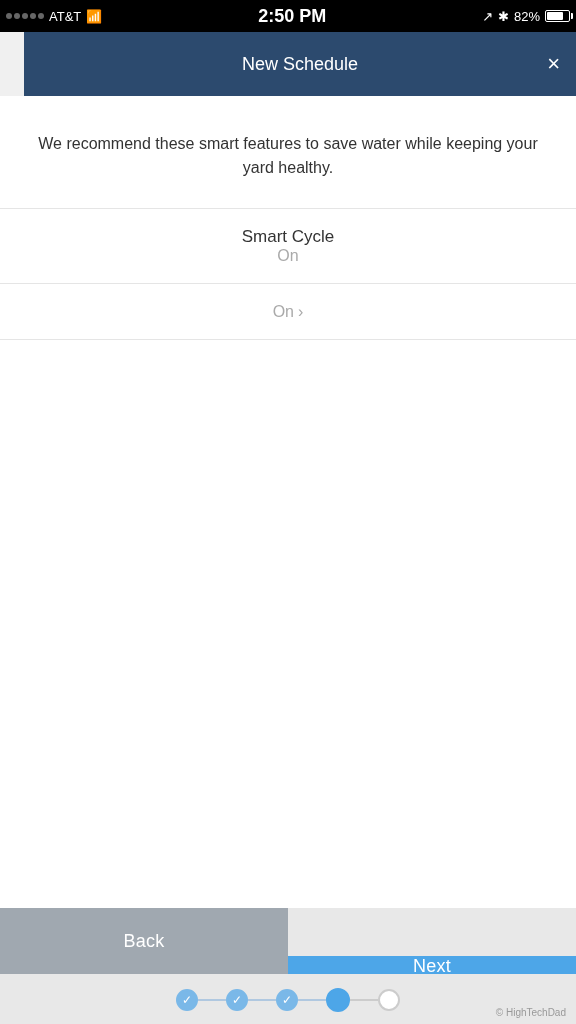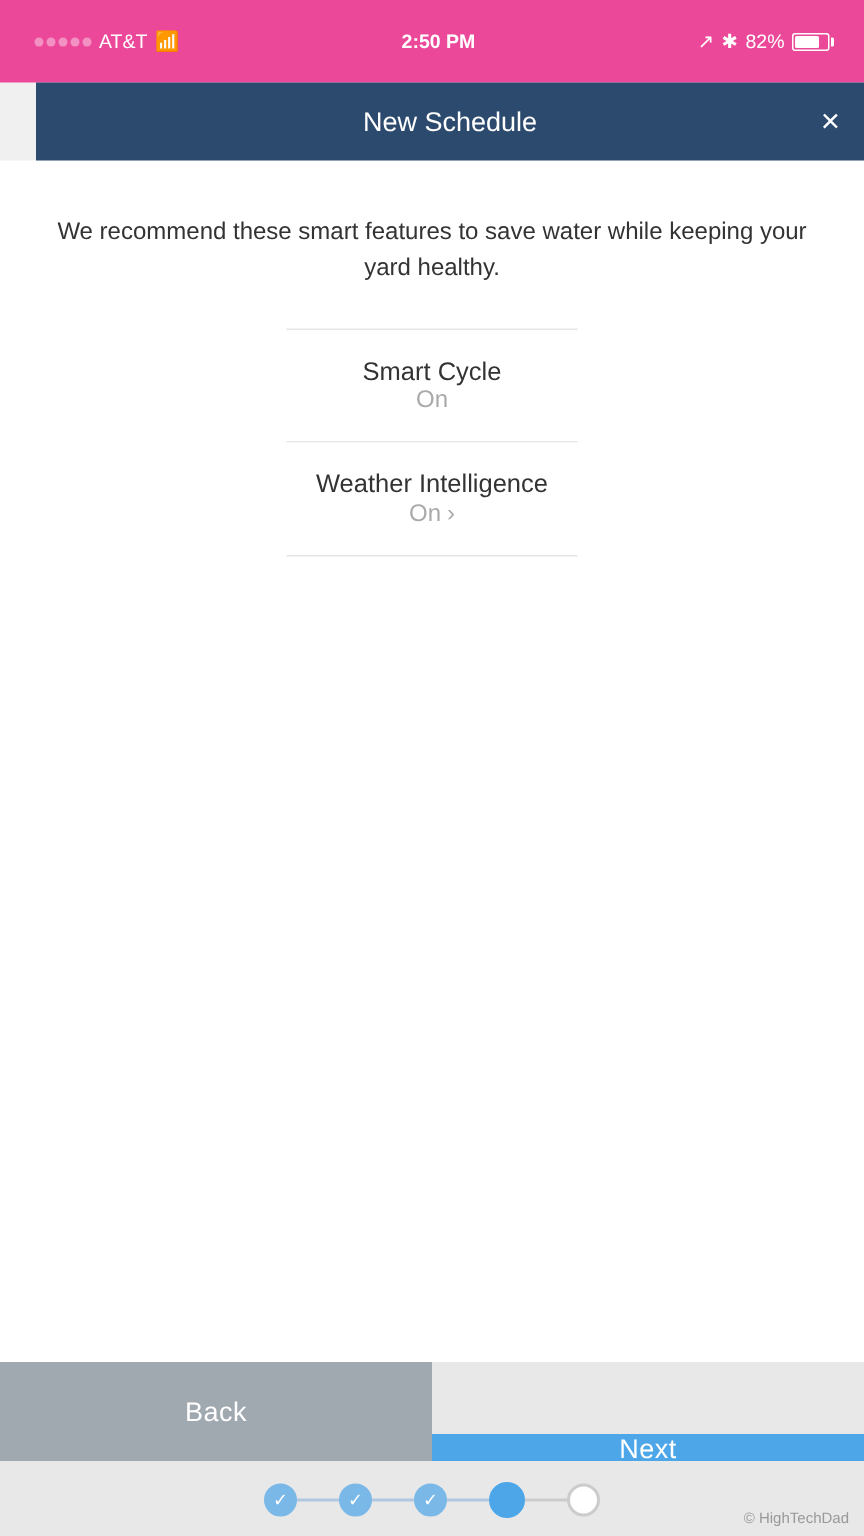--- a/index.html
+++ b/index.html
@@ -9,38 +9,38 @@
       height: 1024px;
       font-family: -apple-system, 'Helvetica Neue', Arial, sans-serif;
       background: #f0f0f0;
       display: flex;
       flex-direction: column;
       overflow: hidden;
     }
 
     
     .status-bar {
-      background: #ec4899;
-      color: white;
-      height: 55px;
+      background: #000000;
+      color: white;
+      height: 32px;
       display: flex;
       align-items: center;
       justify-content: space-between;
-      padding: 0 23px;
+      padding: 0 6px;
       font-size: 13px;
       font-weight: 500;
       flex-shrink: 0;
     }
     .status-left {
       display: flex;
       align-items: center;
       gap: 5px;
     }
     .status-center {
-      font-size: 13px;
+      font-size: 18px;
       font-weight: 600;
     }
     .status-right {
       display: flex;
       align-items: center;
       gap: 5px;
       font-size: 13px;
     }
     .signal-dots {
       display: flex; gap: 2px; align-items: flex-end;
@@ -56,21 +56,21 @@
       width: 2px; height: 6px; background: white; border-radius: 0 1px 1px 0;
     }
     .battery-fill {
       position: absolute; left: 1px; top: 1px; bottom: 1px;
       width: 70%; background: white; border-radius: 1px;
     }
 
     
     .header {
       background: #2c4a6e;
-      height: 52px;
+      height: 64px;
       display: flex;
       align-items: center;
       justify-content: center;
       position: relative;
       flex-shrink: 0;
       margin-left: 24px;
     }
     .header-title {
       color: white;
       font-size: 18px;
@@ -86,21 +86,20 @@
       background: none;
       border: none;
     }
 
     
     .main-content {
       flex: 1;
       background: white;
       display: flex;
       flex-direction: column;
-      align-items: center;
     }
 
     
     .description {
       padding: 36px 30px 28px 30px;
       text-align: center;
       color: #333;
       font-size: 16px;
       line-height: 1.5;
     }
@@ -260,21 +259,20 @@
   <div class="settings-list">
 
     <div class="setting-item">
       <span class="setting-label">Smart Cycle</span>
       <div class="setting-value">
         <span>On</span>
       </div>
     </div>
 
     <div class="setting-item">
-      <span class="setting-label">Weather Intelligence</span>
       <div class="setting-value">
         <span>On</span>
         <span class="chevron-icon">›</span>
       </div>
     </div>
   </div>
 </div>
 
 <div class="footer">
   <div class="footer-buttons">

